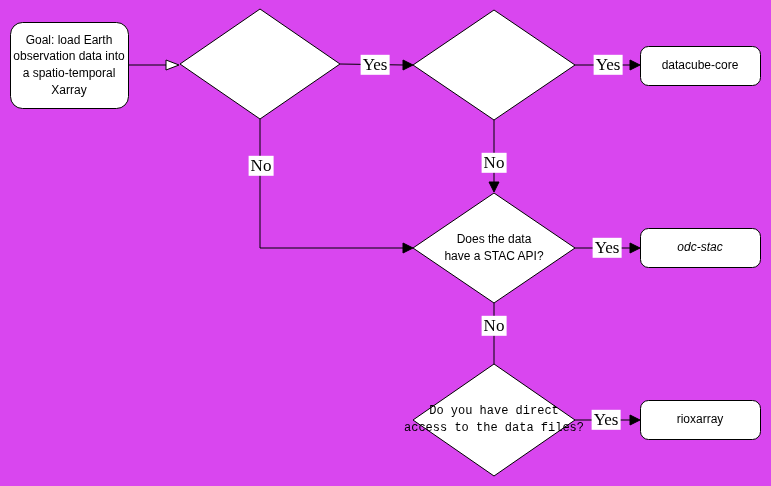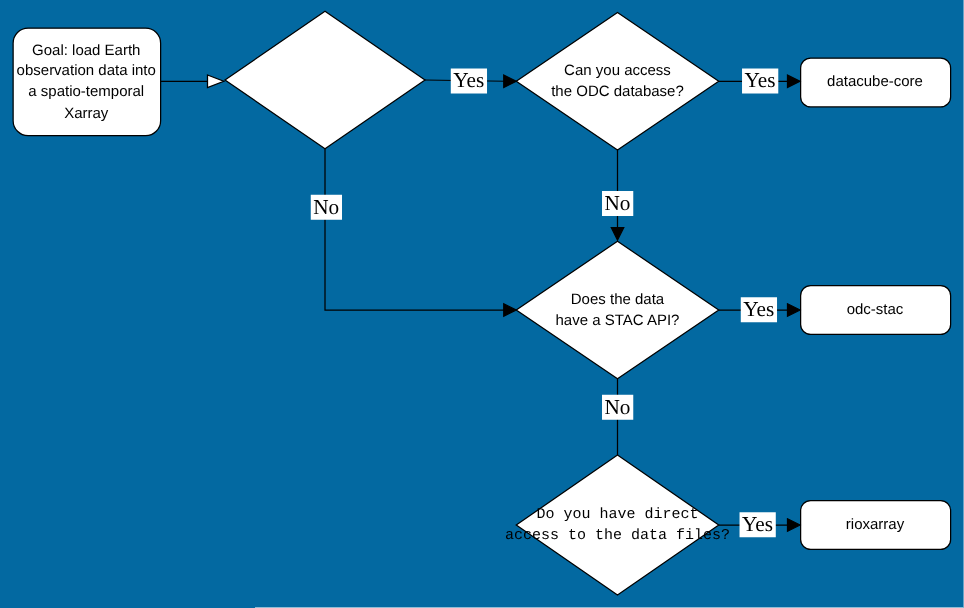--- a/index.html
+++ b/index.html
@@ -1,20 +1,20 @@
 <!DOCTYPE html>
 <html><head>
 <meta charset="utf-8">
 <style>
   html, body { margin: 0; padding: 0; background: #ffffff; }
   #canvas {
     position: relative;
     width: 771px;
     height: 486px;
-    background: #0369a1;
+    background: #d946ef;
     font-family: "Liberation Sans", sans-serif;
     color: #000000;
     overflow: hidden;
   }
   #edges-layer { position: absolute; left: 0; top: 0; }
   .node-label {
     position: absolute;
     display: flex;
     align-items: center;
     justify-content: center;
@@ -82,32 +82,30 @@
     <line x1="575" y1="420" x2="631" y2="420" stroke="#000000" stroke-width="1"></line>
     <polygon points="630,415 640,420 630,425" fill="#000000" stroke="#000000"></polygon>
   </svg>
 
   <div class="node-label" style="left:10px; top:22px; width:118px; height:86px;">Goal: load Earth
 observation data into
 a spatio-temporal
 Xarray</div>
 
 
-  <div class="node-label" style="left:413px; top:10px; width:162px; height:110px;">Can you access
-the ODC database?</div>
 
   <div class="node-label" style="left:413px; top:193px; width:162px; height:110px;text-align:center;">Does the data
 have a STAC API?</div>
 
   <div class="node-label" style="left:413px; top:364px; width:162px; height:112px;font-family:Liberation Mono, monospace;">Do you have direct
 access to the data files?</div>
 
   <div class="node-label" style="left:640px; top:46px; width:120px; height:39px;text-align:right;">datacube-core</div>
 
-  <div class="node-label" style="left:640px; top:228px; width:120px; height:39px;">odc-stac</div>
+  <div class="node-label" style="left:640px; top:228px; width:120px; height:39px;font-style:italic;">odc-stac</div>
 
   <div class="node-label" style="left:640px; top:400px; width:120px; height:39px;">rioxarray</div>
 
   <div class="edge-label" style="left:375px; top:65px;">Yes</div>
 
   <div class="edge-label" style="left:261px; top:166px;">No</div>
 
   <div class="edge-label" style="left:608px; top:65px;">Yes</div>
 
   <div class="edge-label" style="left:494px; top:163px;">No</div>

